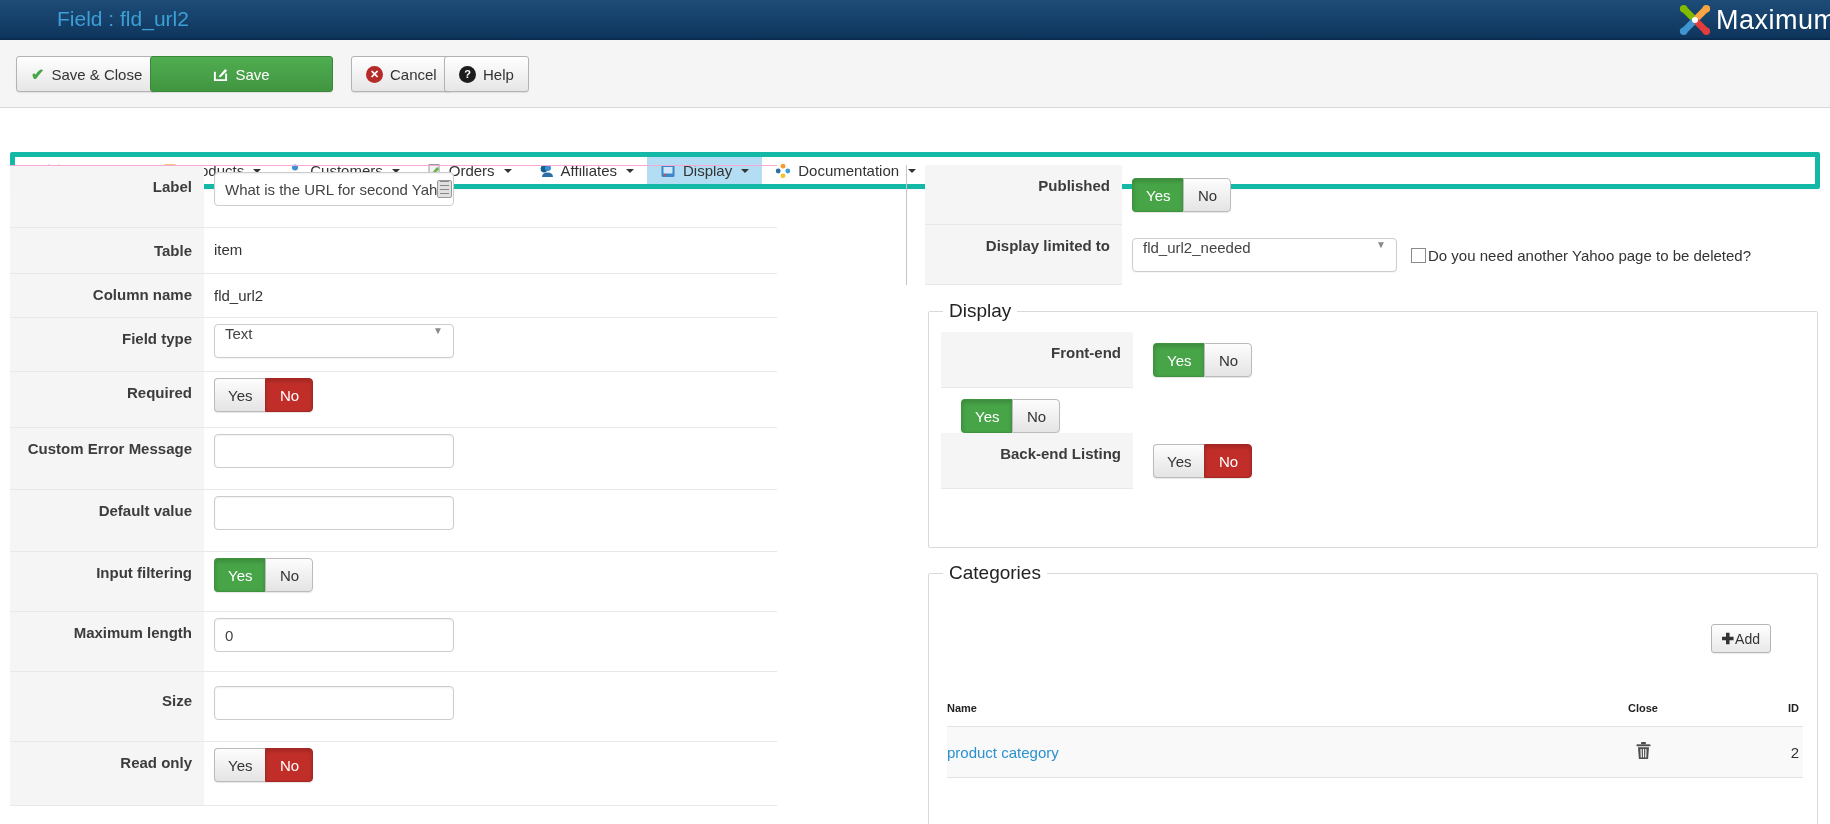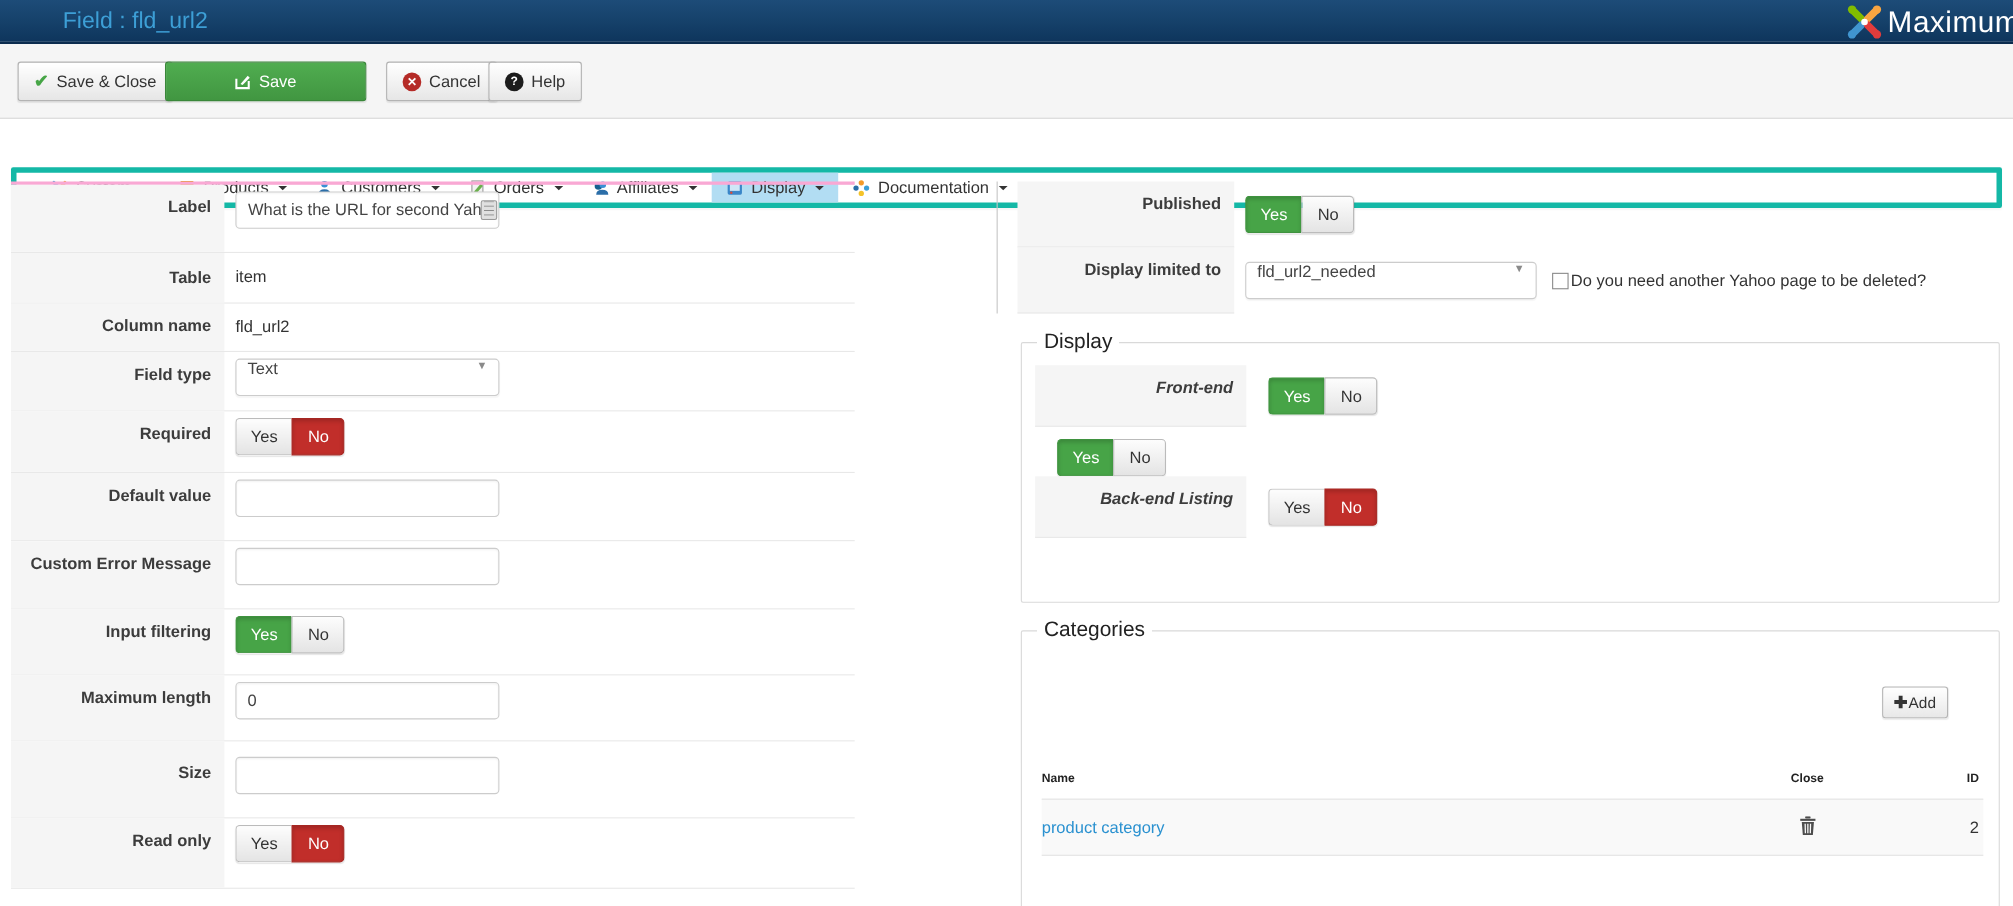--- a/index.html
+++ b/index.html
@@ -36,21 +36,21 @@
   .menubar { position:absolute; left:10px; top:120px; width:1810px; height:37px;
              background:#fff; border:5px solid #14b8a6; border-radius:2px;
              display:flex; align-items:stretch; padding-left:18px; box-shadow:0 1px 2px rgba(0,0,0,.04);margin-top:32px; }
   .mitem { display:flex; align-items:center; gap:7px; padding:0 13px; font-size:15px; color:#333; cursor:pointer; }
   .mitem.active { background:#b2ddf3; }
   .caret { width:0; height:0; border-left:4px solid transparent; border-right:4px solid transparent;
            border-top:4px solid #333; margin-left:2px; }
   .micon { width:16px; height:16px; display:inline-block; }
 
   
-  .ltable { position:absolute; left:10px; top:165px; width:767px; border-top:3px solid #f9a8d4; }
+  .ltable { position:absolute; left:10px; top:165px; width:767px; border-top:1px solid #f9a8d4; }
   .lrow { display:flex; border-bottom:1px solid #e8e8e8; }
   .lcell { width:194px; background:#f5f5f5; text-align:right; padding:12px 12px 0 0;
            font-weight:bold; font-size:15px; color:#3c3c3c; }
   .lval { flex:1; padding:6px 0 6px 10px; display:flex; align-items:flex-start; font-size:15px; }
   .tin { width:240px; height:34px; border:1px solid #ccc; border-radius:4px; padding:0 10px;
          font-size:15px; font-family:"Liberation Sans",sans-serif; color:#444;
          box-shadow:inset 0 1px 2px rgba(0,0,0,.06); outline:none; background:#fff; }
   .inwrap { position:relative; display:inline-block; }
   .ovf-icon { position:absolute; right:2px; top:8px; width:15px; height:18px; background:#e0e0e0;
               border:1px solid #9a9a9a; border-radius:2px;
@@ -84,21 +84,21 @@
   .chk-label { font-size:15px; color:#333; margin-left:-12px; }
 
   fieldset.fset { position:absolute; left:928px; width:890px; border:1px solid #d9d9d9;
                   border-radius:2px; padding:10px 12px 14px; background:#fff; }
   fieldset.fset legend { font-size:19px; color:#222; padding:0 6px; margin-left:2px; }
   .fset-display { top:300px; height:248px; }
   .fset-categories { top:562px; height:270px; }
 
   .drow { display:flex; }
   .dcell { width:192px; background:#f5f5f5; text-align:right; padding:12px 12px 0 0;
-           font-weight:bold; font-size:15px; color:#3c3c3c; border-bottom:1px solid #e8e8e8; height:56px;font-style:italic; }
+           font-weight:bold; font-size:15px; color:#3c3c3c; border-bottom:1px solid #e8e8e8; height:56px; }
   .drow .dval { flex:1; padding:11px 0 0 20px; }
 
   .add-btn { position:absolute; right:46px; top:40px; display:inline-flex; align-items:center;
              height:29px; padding:0 10px; border:1px solid #b5b5b5; border-radius:3px;
              background:linear-gradient(180deg,#fff,#e8e8e8); font-size:14px; color:#333;
              box-shadow:0 1px 1px rgba(0,0,0,.08); cursor:pointer; }
   .add-plus { font-weight:bold; font-size:15px; margin-right:1px; }
   .cat-table { position:absolute; left:18px; right:14px; top:110px; }
   .cat-head { display:flex; font-weight:bold; font-size:11px; color:#222; padding:8px 0 12px; }
   .cat-row  { display:flex; align-items:center; background:#f9f9f9; border-top:1px solid #e3e3e3;
@@ -256,28 +256,28 @@
       <div class="lcell">Required</div>
       <div class="lval">
         <div class="toggle">
           <button class="tbtn">Yes</button>
           <button class="tbtn on-red">No</button>
         </div>
       </div>
     </div>
 
     <div class="lrow" style="min-height:62px">
+      <div class="lcell">Custom Error Message</div>
+      <div class="lval">
+          <input class="tin" style="">
+        </div>
+    </div>
+
+    <div class="lrow" style="min-height:62px">
       <div class="lcell">Default value</div>
-      <div class="lval">
-          <input class="tin" style="">
-        </div>
-    </div>
-
-    <div class="lrow" style="min-height:62px">
-      <div class="lcell">Custom Error Message</div>
       <div class="lval">
           <input class="tin" style="">
         </div>
     </div>
 
     <div class="lrow" style="min-height:60px">
       <div class="lcell">Input filtering</div>
       <div class="lval">
         <div class="toggle">
           <button class="tbtn on-green">Yes</button>

